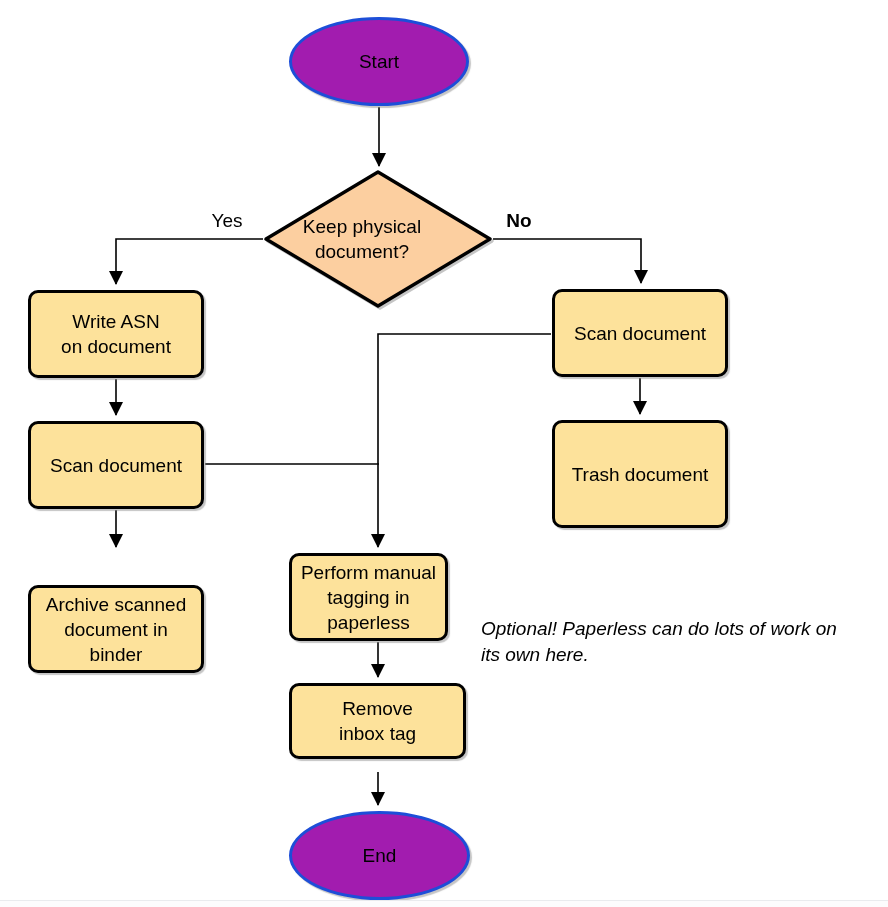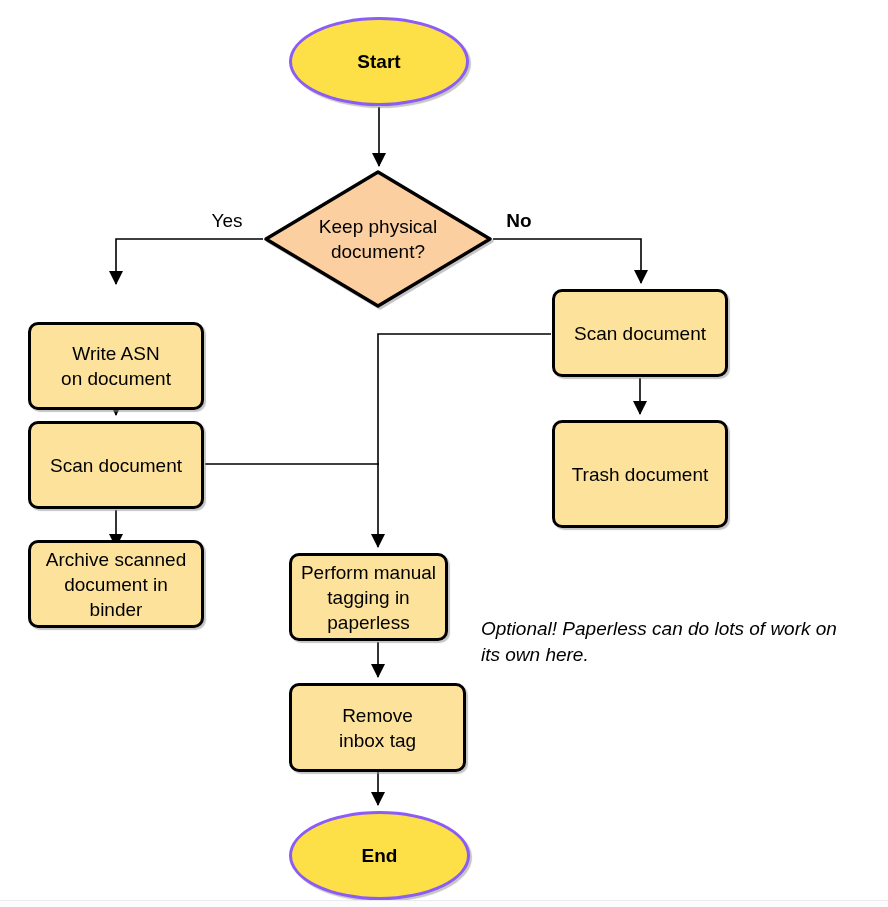--- a/index.html
+++ b/index.html
@@ -39,25 +39,24 @@
     line-height: 25px;
     white-space: pre-line;
   }
   .box {
     background: #FDE29B;
     border: 3px solid #000000;
     border-radius: 10px;
     box-shadow: 2px 2px 1px rgba(150,150,150,0.55);
   }
   .terminal {
-    background: #fde047;
-    border: 3px solid #8b5cf6;
+    background: #a21caf;
+    border: 3px solid #1d4ed8;
     border-radius: 50%;
     box-shadow: 2px 2px 1px rgba(150,150,150,0.55);
-    font-weight: bold;
   }
   .decision-label {
     
     background: transparent;
   }
   .edge-label {
     position: absolute;
     font-size: 19px;
     line-height: 22px;
     text-align: center;
@@ -105,43 +104,43 @@
     <path class="connector" d="M378 642 L378 677" marker-end="url(#arrow)"></path>
     <path class="connector" d="M378 772 L378 805" marker-end="url(#arrow)"></path>
 
     <polygon points="378,172 490,239 378,306 266,239" fill="#FCCFA0" stroke="#000000" stroke-width="3.4" stroke-linejoin="round" style="filter: drop-shadow(2px 2px 0.5px rgba(150,150,150,0.55));"></polygon>
   </svg>
 
   <div class="node terminal" style="left:289px; top:17px; width:180px; height:89px;">
     <span>Start</span>
   </div>
 
-  <div class="node decision-label" style="left:266px; top:172px; width:224px; height:134px;justify-content:center;">
+  <div class="node decision-label" style="left:250px; top:172px; width:224px; height:134px;justify-content:center;">
     <span>Keep physical
 document?</span>
   </div>
 
   <div class="edge-label" style="left:203px; top:210px; width:48px;">
     <span>Yes</span>
   </div>
 
   <div class="edge-label" style="left:496px; top:210px; width:46px;font-weight:bold;">
     <span>No</span>
   </div>
 
-  <div class="node box" style="left:28px; top:290px; width:176px; height:88px;margin-top:32px;">
+  <div class="node box" style="left:28px; top:290px; width:176px; height:88px;">
     <span>Write ASN
 on document</span>
   </div>
 
   <div class="node box" style="left:28px; top:421px; width:176px; height:88px;">
     <span>Scan document</span>
   </div>
 
-  <div class="node box" style="left:28px; top:540px; width:176px; height:88px;">
+  <div class="node box" style="left:28px; top:585px; width:176px; height:88px;">
     <span>Archive scanned
 document in
 binder</span>
   </div>
 
   <div class="node box" style="left:552px; top:289px; width:176px; height:88px;">
     <span>Scan document</span>
   </div>
 
   <div class="node box" style="left:552px; top:420px; width:176px; height:108px;">
@@ -152,21 +151,21 @@
     <span>Perform manual
 tagging in
 paperless</span>
   </div>
 
   <div class="note">
     <span>Optional! Paperless can do lots of work on
 its own here.</span>
   </div>
 
-  <div class="node box" style="left:289px; top:683px; width:177px; height:89px;">
+  <div class="node box" style="left:289px; top:683px; width:177px; height:76px;">
     <span>Remove
 inbox tag</span>
   </div>
 
   <div class="node terminal" style="left:289px; top:811px; width:181px; height:89px;">
     <span>End</span>
   </div>
 
   <div class="bottom-rule"></div>
 

